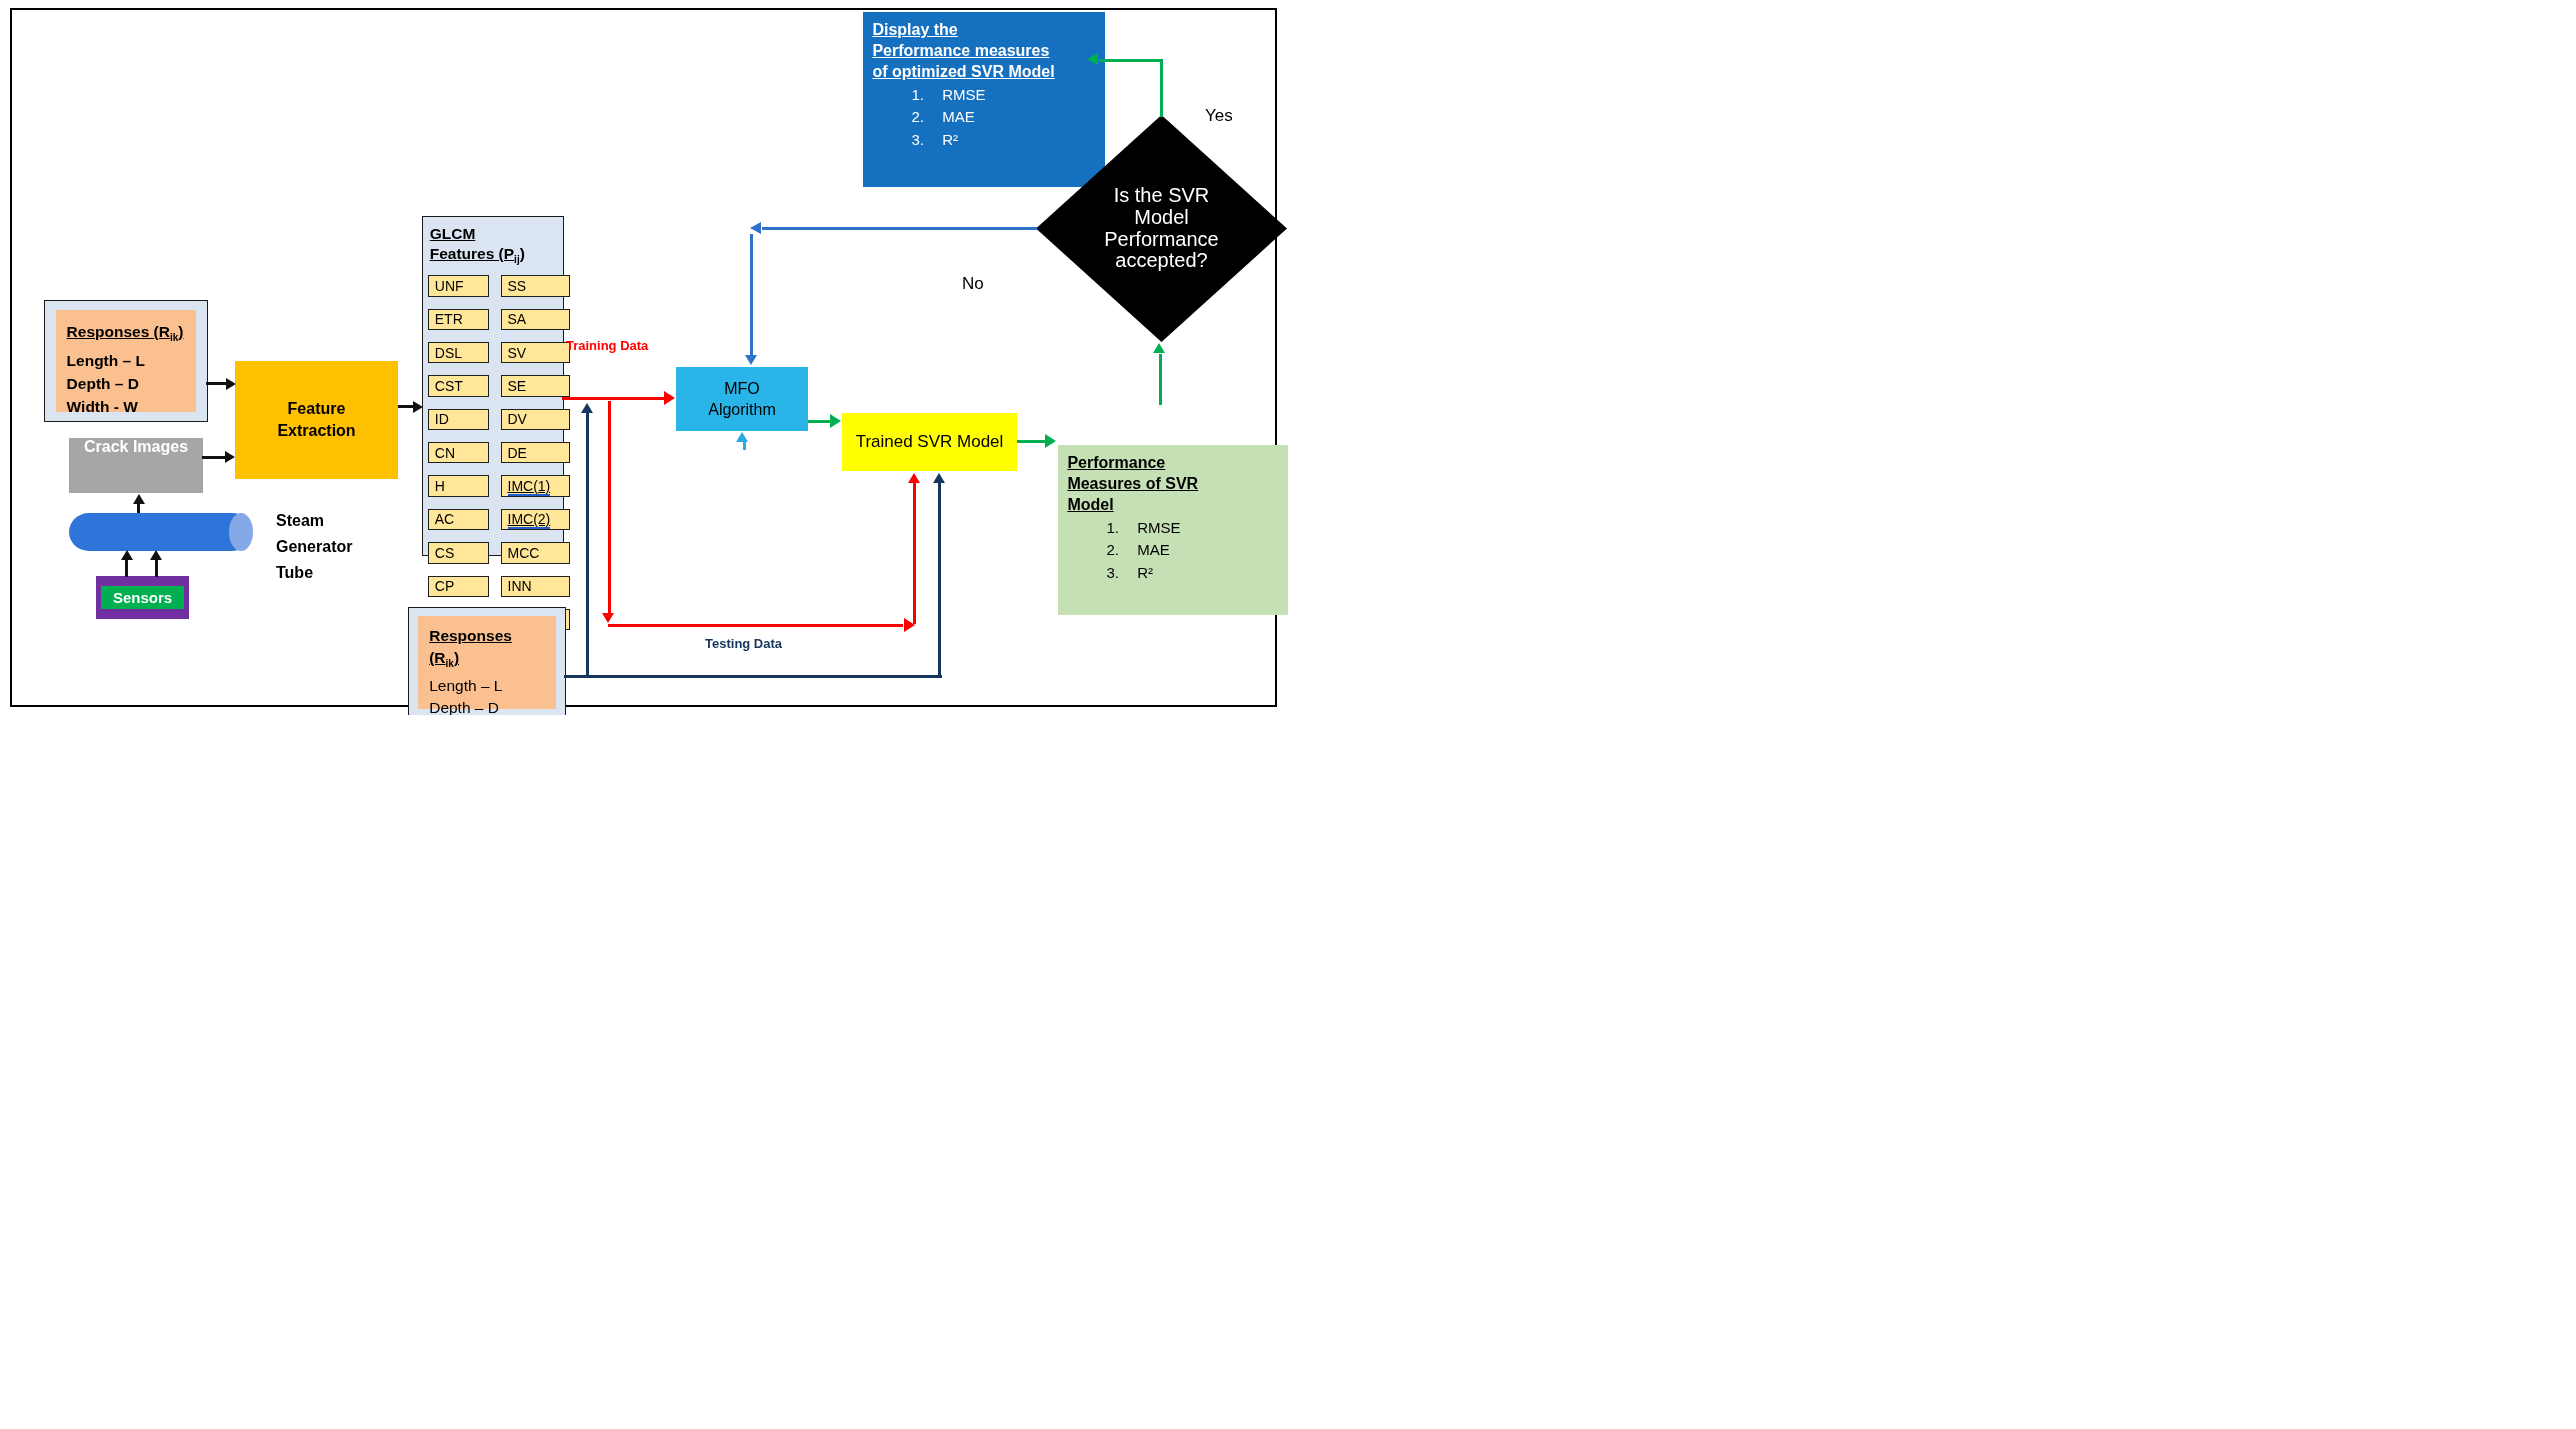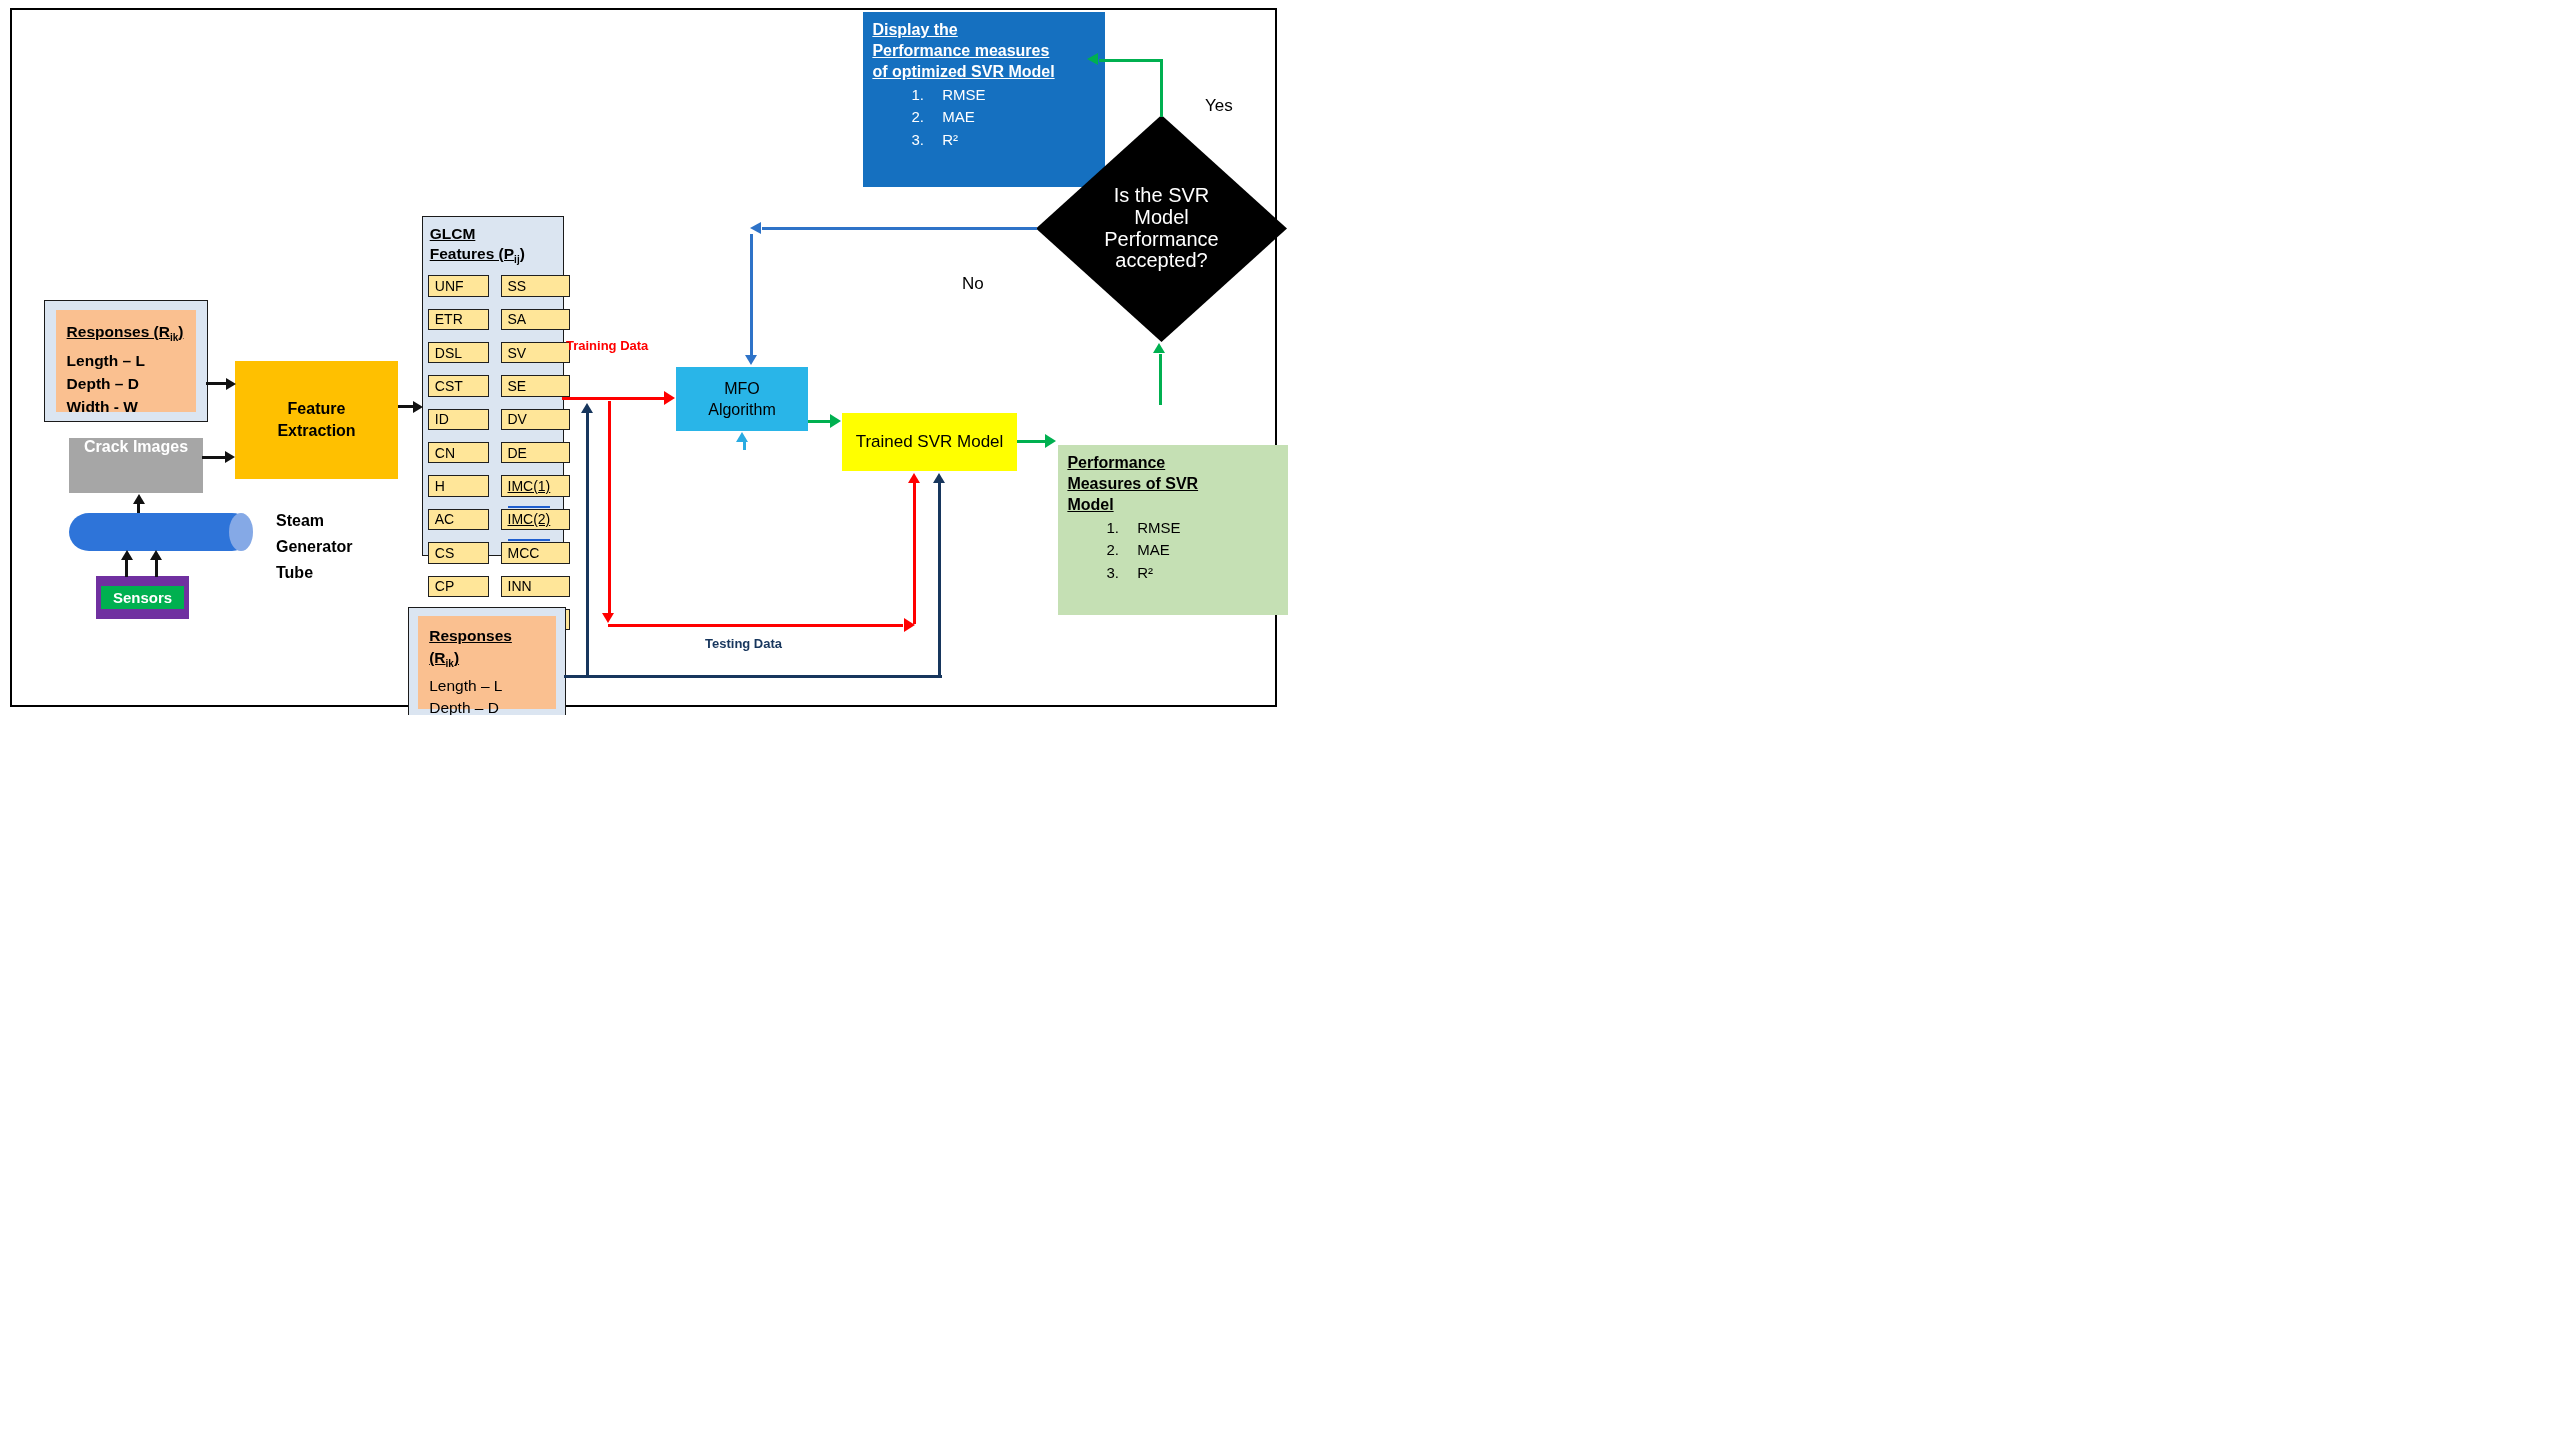--- a/index.html
+++ b/index.html
@@ -15,21 +15,21 @@
   .u{text-decoration:underline;}
   .bold{font-weight:bold;}
   
   .resp{padding:9.4px 10.8px 6.7px 10.8px;line-height:23px;font-size:15.5px;}
   .resp .title{font-weight:bold;font-size:15.5px;}
   
   .glcm-title{font-weight:bold;font-size:15.5px;line-height:20px;padding:6.7px 0 2.7px 6.7px;}
   .glcm-grid{display:grid;grid-template-columns:47% 53%;gap:12px;padding:2.7px 5.4px 5.4px 5.4px;}
   .glcm-cell{background:#ffe699;border:1.3px solid #1f1f1f;font-size:14px;line-height:18px;padding:0.7px 1.3px 0.7px 5.4px;}
   .imc{text-decoration:underline;}
-  .imc span{border-bottom:2px double #1f5fd0;padding-bottom:12px;}
+  .imc span{border-bottom:2px double #1f5fd0;padding-bottom:0px;}
   
   .flowlab{font-weight:bold;font-size:13px;}
   
   .mfo{background:#29b5e8;display:flex;align-items:center;justify-content:center;font-size:16px;line-height:21px;text-align:center;}
   .yellowbox{background:#ffff00;display:flex;align-items:center;justify-content:center;font-size:17px;}
   .purplebox{background:#8038ae;color:#fff;padding:5.4px 9.4px;font-size:15px;line-height:21.6px;}
   .purplebox .title{font-weight:bold;font-size:16px;}
   .bluebox{background:#1570c0;color:#fff;padding:6.7px 9.4px;font-size:15px;}
   .bluebox .tl{font-weight:bold;font-size:16px;line-height:21px;}
   .greenbox{background:#c5e0b4;color:#000;padding:6.7px 9.4px;font-size:15px;}
@@ -183,21 +183,21 @@
         </div>
       <div class="numrow">
           <span class="n">3.</span>
           <span class="l">R²</span>
         </div>
     </div>
 
     <div class="abs diamond" style="left:1024px;top:105px;width:251px;height:227px;">
       <div class="q">Is the SVR Model Performance accepted?</div>
     </div>
-    <div class="abs" style="left:1193px;top:86px;font-size:17px;">Yes</div>
+    <div class="abs" style="left:1193px;top:96px;font-size:17px;">Yes</div>
     <div class="abs" style="left:950px;top:264px;font-size:17px;">No</div>
 
     <div class="ln black" style="left:194px;top:372px;width:20px;height:2.7px;"></div>
     <div class="ah" style="left:214px;top:368px;border-top:6px solid transparent;border-bottom:6px solid transparent;border-left:10px solid #111;"></div>
 
     <div class="ln black" style="left:190px;top:446px;width:23px;height:2.7px;"></div>
     <div class="ah" style="left:213px;top:441px;border-top:6px solid transparent;border-bottom:6px solid transparent;border-left:10px solid #111;"></div>
 
     <div class="ln black" style="left:125px;top:492px;width:2.7px;height:10.8px;"></div>
     <div class="ah" style="left:121px;top:484px;border-left:6px solid transparent;border-right:6px solid transparent;border-bottom:10px solid #111;"></div>

